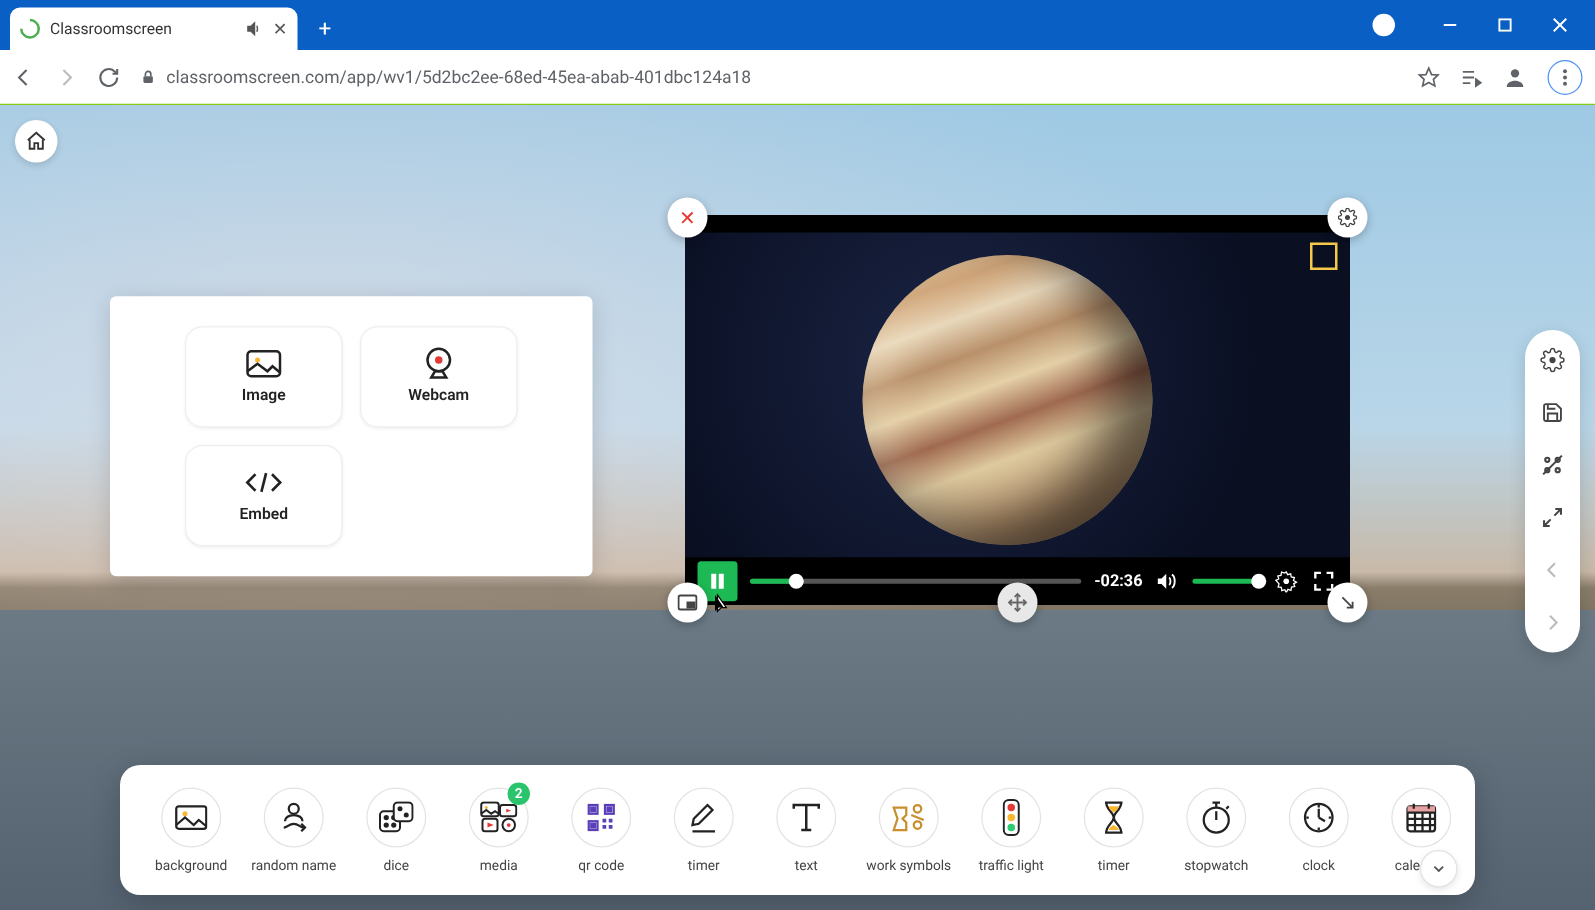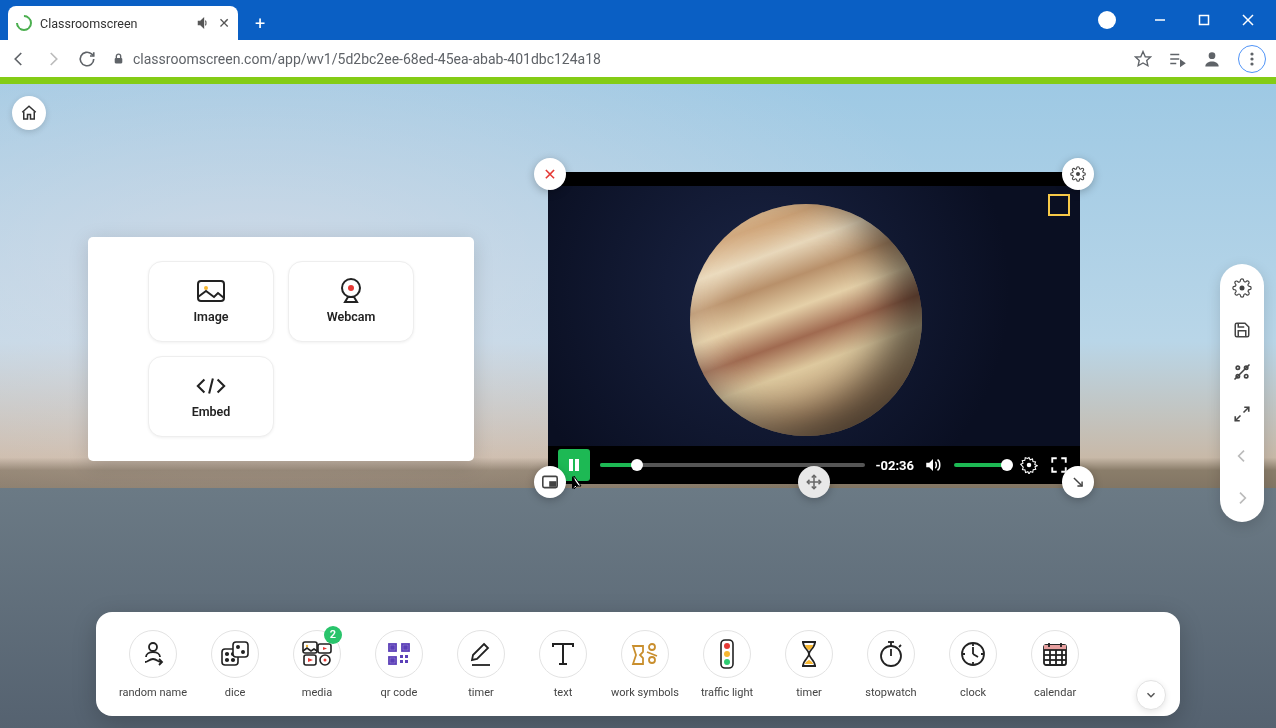--- a/index.html
+++ b/index.html
@@ -11,21 +11,21 @@
   .win-btn { width: 44px; height: 30px; display:flex; align-items:center; justify-content:center; color:#fff; }
   
   .tabstrip { height: 40px; background:#0a5fc4; display:flex; align-items:flex-end; padding-left:8px; position:absolute; top:0; left:0; right:200px; }
   .tab { height: 34px; background:#fff; border-radius:8px 8px 0 0; padding:0 8px; display:flex; align-items:center; gap:8px; width:230px; }
   .tab .favicon { width:16px; height:16px; border-radius:50%; border:2px solid #4caf50; border-left-color:transparent; transform:rotate(45deg);}
   .tab .title { flex:1; font-size:12.5px; color:#333; }
   .tab .audio { color:#555; }
   .tab .close { color:#555; font-size:14px; }
   .newtab { width:28px; height:28px; display:flex; align-items:center; justify-content:center; color:#fff; font-size:18px; margin-left:8px; margin-bottom:3px;}
   
-  .addrbar { position:absolute; top:40px; left:0; right:0; height:44px; background:#fff; display:flex; align-items:center; padding:14px 10px; gap:14px; border-bottom:7px solid #84cc16;}
+  .addrbar { position:absolute; top:40px; left:0; right:0; height:44px; background:#fff; display:flex; align-items:center; padding:14px 10px; gap:14px; border-bottom:1px solid #84cc16;}
   .nav-icn { color:#5f6368; width:20px; text-align:center; }
   .nav-icn.disabled { color:#bbb; }
   .url { flex:1; display:flex; align-items:center; gap:8px; font-size:14px; color:#5f6368;}
   .url .lock { font-size:12px; }
   .addr-right { display:flex; align-items:center; gap:16px; color:#5f6368; }
   .menu-circle { width:28px; height:28px; border:1.5px solid #4f93f7; border-radius:50%; display:flex; align-items:center; justify-content:center; }
   
   
   .canvas { position:absolute; top:84px; left:0; right:0; bottom:0; overflow:hidden; }
   .bg { position:absolute; inset:0; background: linear-gradient(to bottom, #9ec9e4 0%, #b9d6e8 40%, #c8b9a8 58%, #8a7d6a 60%, #6c6254 70%, #4d5a6c 80%, #3a4450 100%); }
@@ -334,20 +334,32 @@
         <svg width="16" height="16" viewBox="0 0 24 24" fill="none" stroke="#bbb" stroke-width="2.5">
           <polyline points="9 4 17 12 9 20"></polyline>
         </svg>
       </div>
   </div>
 
   <div class="dock">
     <div class="tool">
       <div class="circle">
           <span>
+            <svg width="26" height="20" viewBox="0 0 26 20" fill="none" stroke="#222" stroke-width="1.8">
+              <rect x="1" y="1" width="24" height="18" rx="2"></rect>
+              <circle cx="8" cy="7" r="2" fill="#f7b731" stroke="none"></circle>
+              <polyline points="1 16 8 10 15 16 19 12 25 17"></polyline>
+            </svg>
+          </span>
+        </div>
+      <span class="lbl">background</span>
+    </div>
+    <div class="tool">
+      <div class="circle">
+          <span>
             <svg width="22" height="26" viewBox="0 0 22 26" fill="none" stroke="#222" stroke-width="1.8">
               <circle cx="11" cy="6" r="4"></circle>
               <path d="M4 16c0-3 3-5 7-5s7 2 7 5"></path>
               <path d="M3 21c3 0 4-3 8-3s5 3 8 3"></path>
               <polyline points="17 18 20 21 17 24"></polyline>
             </svg>
           </span>
         </div>
       <span class="lbl">random name</span>
     </div>

